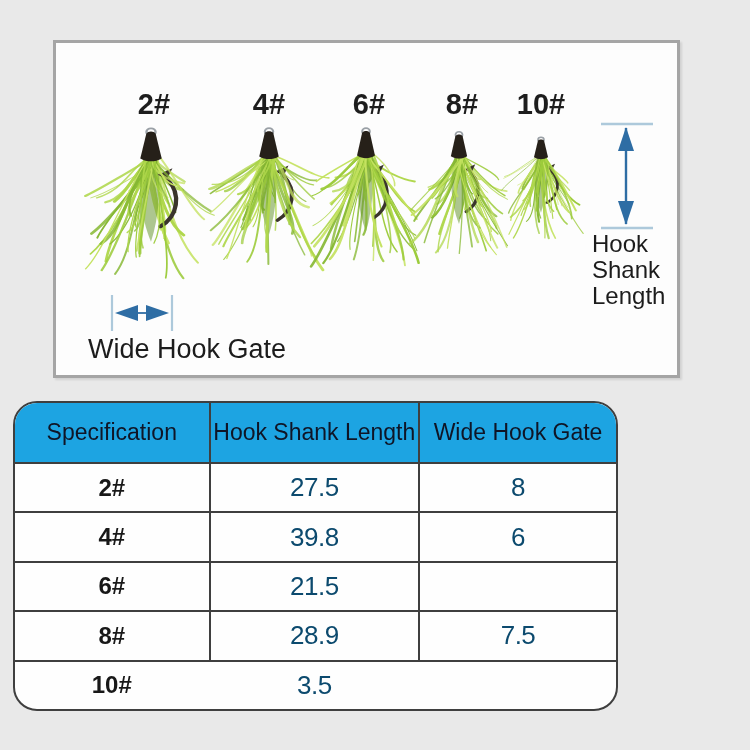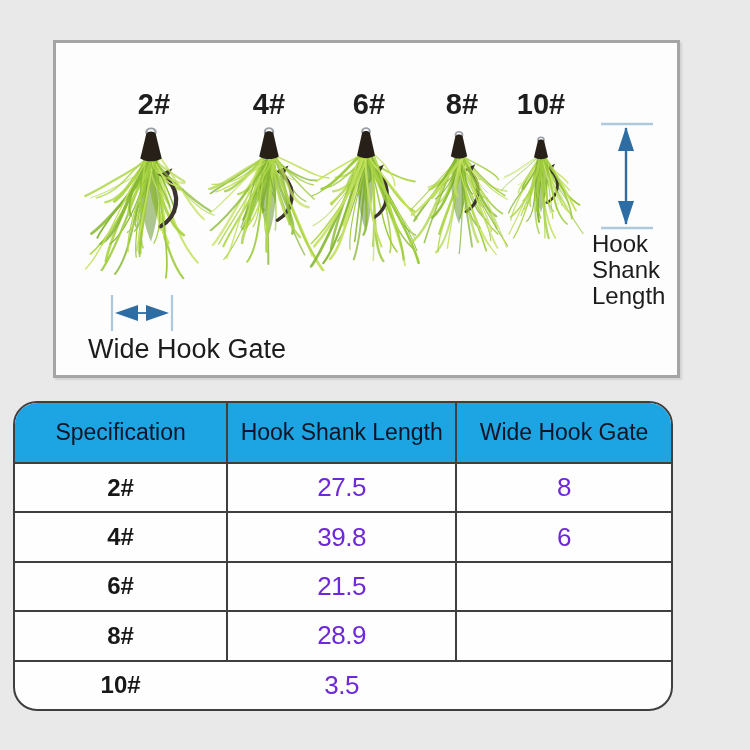--- a/index.html
+++ b/index.html
@@ -26,35 +26,35 @@
     position:absolute; left:536px; top:188px; width:100px;
     font-size:24px; line-height:26px; color:#1c1c1c; white-space:pre-line;
   }
   .gate-label {
     position:absolute; left:32px; top:291px;
     font-size:27px; color:#1c1c1c; white-space:nowrap;
   }
 
   
   .spec-table {
-    position:absolute; left:13px; top:401px; width:660px; height:310px;
+    position:absolute; left:13px; top:401px; width:605px; height:310px;
     background:#fefefe; border:2px solid #3f3f3f; border-radius:24px;
     overflow:hidden; display:grid; grid-template-rows:59px repeat(5, 1fr);
   }
   .t-row { display:grid; grid-template-columns:32.2% 35.2% 32.6%; }
   .t-row + .t-row { border-top:2px solid #3f3f3f; }
   .t-cell {
     display:flex; align-items:center; justify-content:center;
     overflow:hidden;
   }
   .t-cell.mid { border-left:2px solid #3f3f3f; border-right:2px solid #3f3f3f; }
   .t-head { background:#1da4e2; }
   .t-head .t-cell { font-size:23px; color:#0f1526; }
   .t-cell.spec { font-size:24px; font-weight:bold; color:#181818; }
-  .t-cell.val  { font-size:26px; color:#6d28d9; letter-spacing:-0.5px; }
+  .t-cell.val  { font-size:26px; color:#0c4a6e; letter-spacing:-0.5px; }
 </style>
 </head>
 <body>
 
 <div class="canvas">
 
   <div class="photo-panel">
 
     <span class="size-label" style="left:98px">2#</span>
     <span class="size-label" style="left:213px">4#</span>
@@ -383,19 +383,20 @@
       <div class="t-cell mid val">39.8</div>
       <div class="t-cell val">6</div>
     </div>
     <div class="t-row">
       <div class="t-cell spec">6#</div>
       <div class="t-cell mid val">21.5</div>
     </div>
     <div class="t-row">
       <div class="t-cell spec">8#</div>
       <div class="t-cell mid val">28.9</div>
+      <div class="t-cell val">7.5</div>
     </div>
     <div class="t-row">
       <div class="t-cell spec">10#</div>
       <div class="t-cell val">3.5</div>
     </div>
   </div>
 </div>
 
 </body></html>

